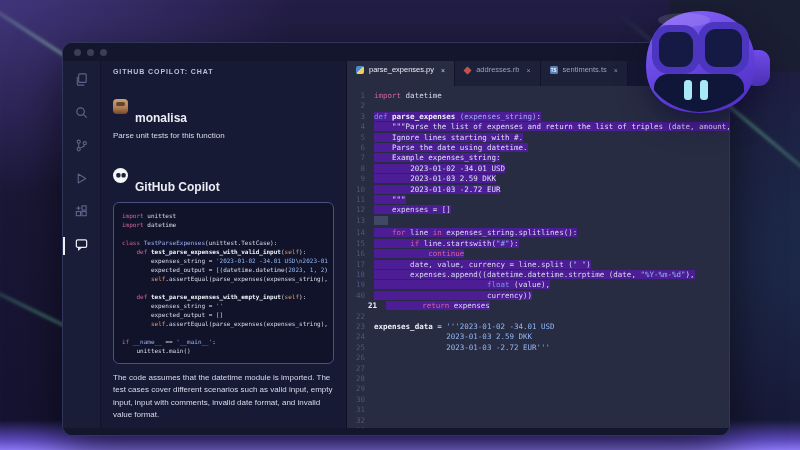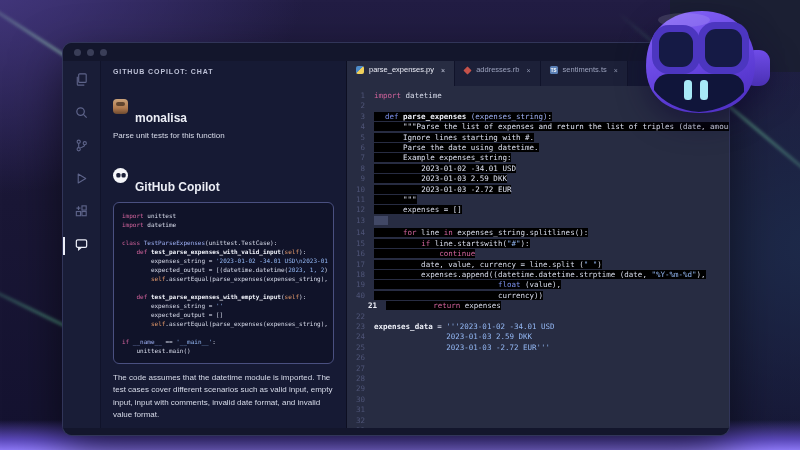--- a/index.html
+++ b/index.html
@@ -76,21 +76,21 @@
   .ficon { width:8px; height:8px; flex:0 0 auto; display:flex; align-items:center; justify-content:center; }
   .ficon-python { background:linear-gradient(135deg,#4e8cc9 0 50%, #f0d05c 50% 100%); border-radius:2px; }
   .ficon-ruby  { width:7px; height:7px; background:#c5524a; border-radius:1px; transform:rotate(45deg) scale(.85); }
   .ficon-typescript { background:#5a7fb5; border-radius:1.5px; color:#fff; font-size:4.5px; font-weight:bold; }
   .codearea { flex:1; padding-top:5px; font-family:"DejaVu Sans Mono", monospace; font-size:7.5px;
     line-height:10.4px; overflow:hidden; }
   .cl-row { display:flex; }
   .cl-num { width:27px; flex:0 0 auto; text-align:right; padding-right:9px; color:#4e5477; }
   .cl-num.cur { color:#eef0f8; font-weight:bold;margin-left:12px; }
   .cl-code { white-space:pre; min-width:0; }
-  .sel-bg { background:#000000;padding-left:11px; }
+  .sel-bg { background:#4c1d95; }
   .sel-stub { display:inline-block; width:14px; height:9px; background:#414866; }
 
   
   .tk-kw { color:#d2639c; } 
   .tk-kb { color:#7d92ef; } 
   .tk-fn { color:#eef0f8; font-weight:bold; }
   .tk-pr { color:#9eb0f5; }
   .tk-ty { color:#9eb0f5; }
   .tk-st { color:#93b7f3; }
   .tk-nm { color:#93b7f3; }

